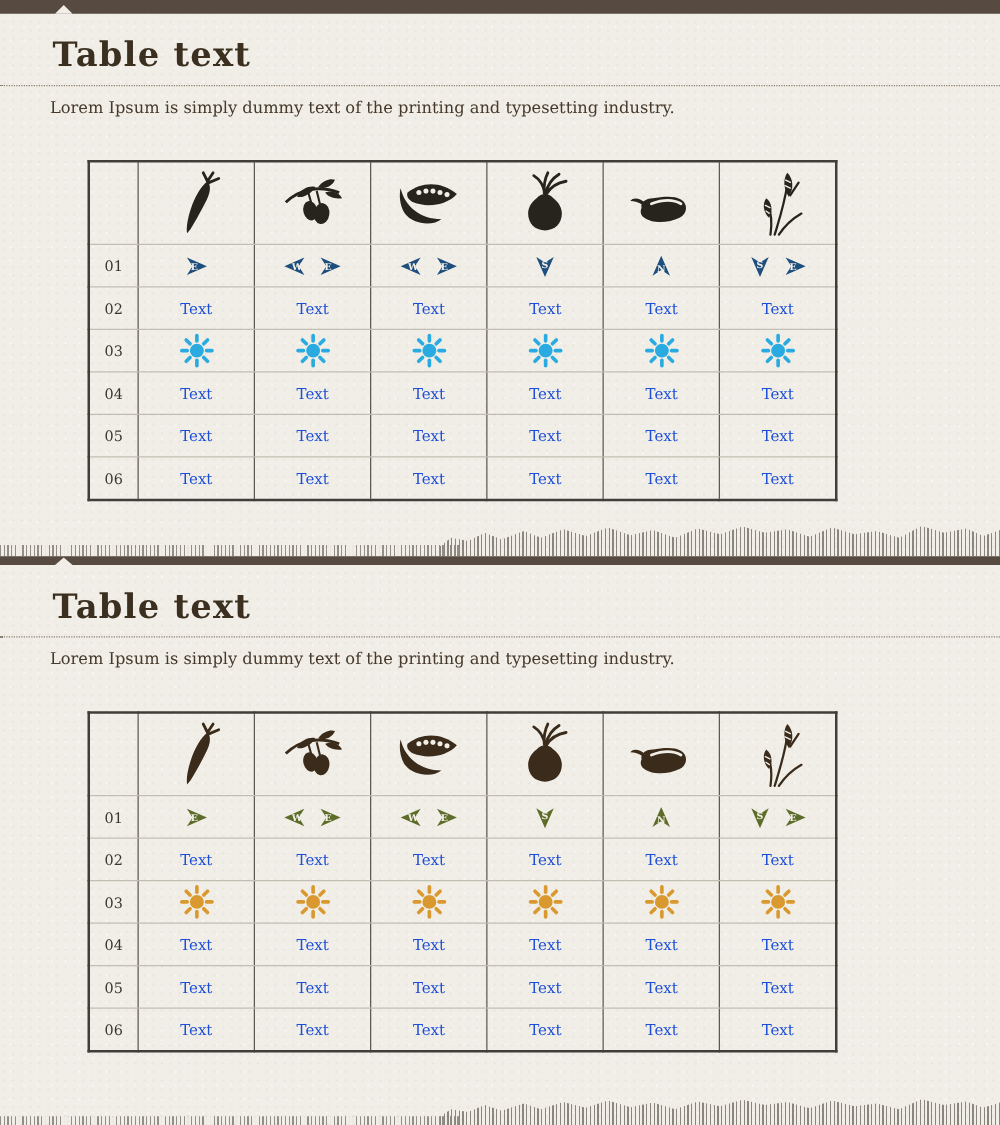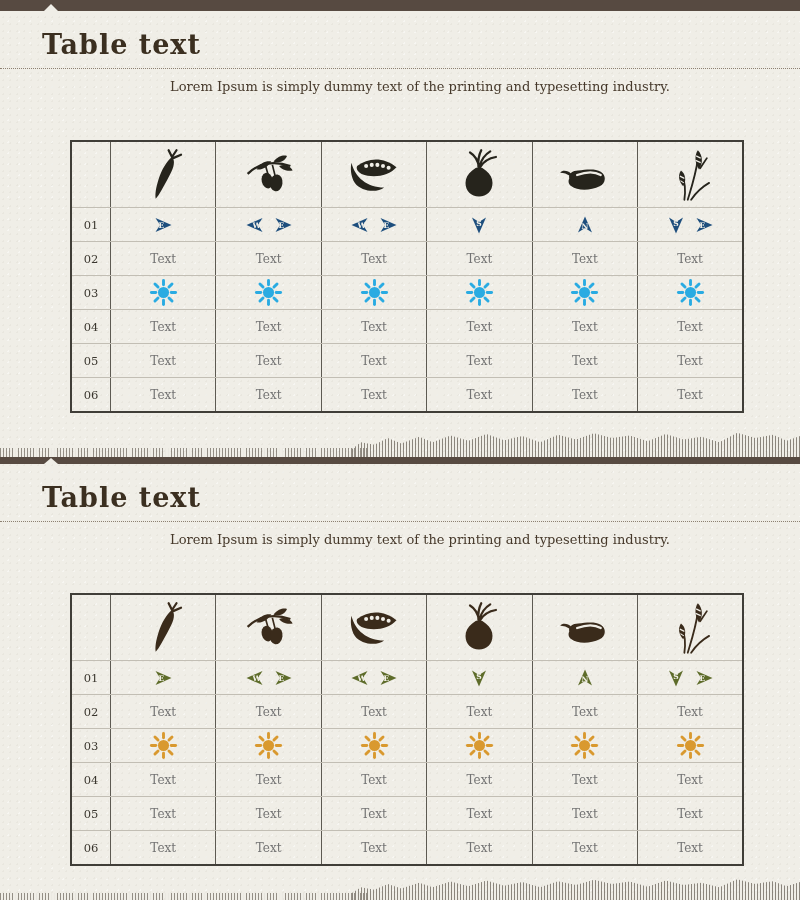--- a/index.html
+++ b/index.html
@@ -18,34 +18,34 @@
     position:absolute;left:44px;bottom:0;width:0;height:0;
     border-left:7px solid transparent;border-right:7px solid transparent;
     border-bottom:7px solid #f0eee7;
   }
   .panel{position:relative;}
   .title{
     margin:14px 0 0 42px;font-size:27px;line-height:40px;font-weight:bold;
     color:#3b2f20;letter-spacing:1px;
   }
   .dotted{border-top:1px dotted #8d8172;margin-top:3px;height:0;}
-  .subtitle{margin:9px 0 0 40px;font-size:13px;line-height:17px;color:#46392b;text-align:center;}
+  .subtitle{margin:9px 0 0 40px;font-size:13px;line-height:17px;color:#46392b;}
   table.grid{
-    margin:45px 0 0 70px;border-collapse:collapse;width:674px;table-layout:fixed;
+    margin:33px 0 0 70px;border-collapse:collapse;width:600px;table-layout:fixed;
     border:2px solid #403e38;background:transparent;
   }
   table.grid th, table.grid td{
     border-top:1px solid #c2beb4;border-bottom:1px solid #c2beb4;
     border-left:1px solid #5d5a52;border-right:1px solid #5d5a52;
     text-align:center;vertical-align:middle;padding:0;
   }
   table.grid thead th{height:65px;}
   table.grid tbody th, table.grid tbody td{height:33px;}
   th.lbl{width:38px;font-weight:normal;font-size:11.5px;color:#3a362e;}
-  td.cell-text{font-size:12px;color:#737373;}
+  td.cell-text{font-size:12px;color:#1d4ed8;}
   .veg svg{width:54px;height:54px;display:inline-block;vertical-align:middle;}
   svg.arrow{vertical-align:middle;margin:0 3px;}
   svg.sun{vertical-align:middle;}
   .divider{position:relative;height:34px;margin-top:17px;}
   .hatch-left{
     position:absolute;left:0;width:46%;bottom:7px;height:9px;
     background:
       repeating-linear-gradient(90deg, transparent 0 13px, rgba(240,238,231,0.95) 13px 17px, transparent 17px 36px, rgba(240,238,231,0.9) 36px 38px),
       repeating-linear-gradient(90deg, rgba(72,64,54,0.55) 0 1px, transparent 1px 3px);
   }

